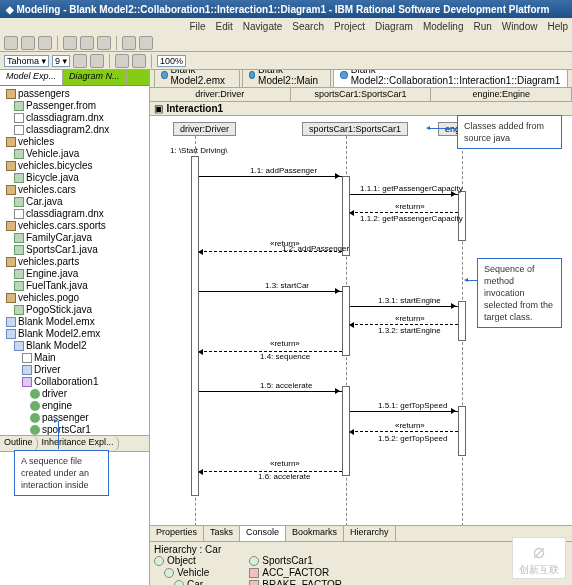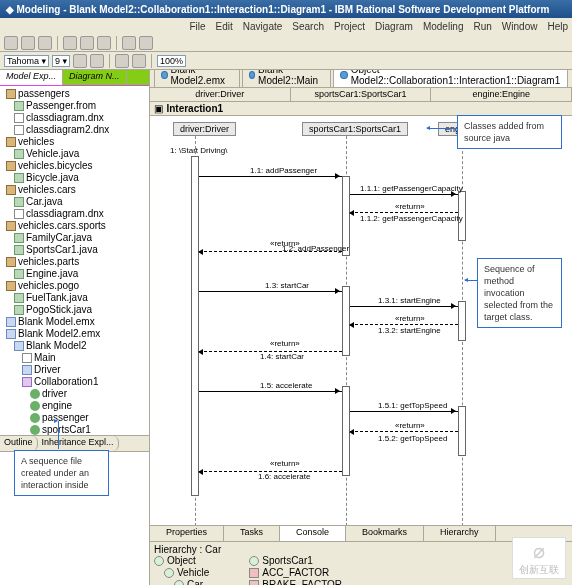--- a/index.html
+++ b/index.html
@@ -47,21 +47,21 @@
   .arrow::after { content:''; position:absolute; right:-1px; top:-3px; border:3px solid transparent; border-left:5px solid #000;}
   .arrow.left::after { right:auto; left:-1px; border-left:none; border-right:5px solid #000;}
   .arrow.dashed::after { border-left-color:#000;}
   .arrow.dashed.left::after { border-right-color:#000;}
   .callout { position:absolute; background:#fff; border:1px solid #2e6fce; padding:4px 6px; font-size:9px; color:#333; line-height:12px; z-index:20;}
   .callout-line { position:absolute; background:#2e6fce; height:1px; z-index:19;}
   .callout-line::after { content:''; position:absolute; right:-1px; top:-2px; border:2px solid transparent; border-left:4px solid #2e6fce;}
   .callout-line.lefta::after { right:auto; left:-1px; border-left:none; border-right:4px solid #2e6fce;}
   .bottom-panel { position:absolute; left:150px; right:0; bottom:0; height:60px; background:#ece9d8; border-top:1px solid #aca899;}
   .bp-tabs { height:16px; display:flex; border-bottom:1px solid #aca899;}
-  .bp-tabs span { padding:1px 16px; font-size:9px; border-right:1px solid #aca899;}
+  .bp-tabs span { padding:1px 6px; font-size:9px; border-right:1px solid #aca899;}
   .bp-tabs span.active { background:#fff;}
   .bp-body { padding:2px 4px; font-size:9px;}
   .outline-panel { position:absolute; left:0; bottom:0; width:150px; height:150px; background:#ece9d8; border-top:1px solid #aca899; border-right:1px solid #aca899;}
   .outline-tabs{height:16px;display:flex;border-bottom:1px solid #aca899;}
   .outline-tabs span{padding:1px 4px;font-size:9px;border-right:1px solid #aca899;border-radius:6px;}
   .outline-body{background:#fff;height:calc(100% - 16px);position:relative;}
   .watermark { position:absolute; right:6px; bottom:6px; width:54px; height:42px; border:1px solid #ddd; display:flex;flex-direction:column;align-items:center;justify-content:center; background:#fff; color:#bbb; font-size:8px; z-index:30;}
   .watermark .logo { font-size:20px; color:#ccc;}
   .hier-cols { display:flex; gap:40px;}
   .hier-cols .col{display:flex;flex-direction:column;gap:1px;}
@@ -180,27 +180,27 @@
           <span>SportsCar1.java</span>
         </div>
       <div class="row i4">
           <span class="ic pkg"></span>
           <span>vehicles.parts</span>
         </div>
       <div class="row i8">
           <span class="ic java"></span>
           <span>Engine.java</span>
         </div>
+      <div class="row i8">
+          <span class="ic java"></span>
+          <span>FuelTank.java</span>
+        </div>
       <div class="row i4">
           <span class="ic pkg"></span>
           <span>vehicles.pogo</span>
-        </div>
-      <div class="row i8">
-          <span class="ic java"></span>
-          <span>FuelTank.java</span>
         </div>
       <div class="row i8">
           <span class="ic java"></span>
           <span>PogoStick.java</span>
         </div>
       <div class="row i4">
           <span class="ic model"></span>
           <span>Blank Model.emx</span>
         </div>
       <div class="row i4">
@@ -258,21 +258,21 @@
       <div class="tab inactive">
           <span class="tabdot"></span>
           <span>Blank Model2.emx</span>
         </div>
       <div class="tab inactive">
           <span class="tabdot"></span>
           <span>Blank Model2::Main</span>
         </div>
       <div class="tab">
           <span class="tabdot"></span>
-          <span>Object Model2::Collaboration1::Interaction1::Diagram1</span>
+          <span>Blank Model2::Collaboration1::Interaction1::Diagram1</span>
         </div>
     </div>
     <div class="lifebar">
       <div>driver:Driver</div>
       <div>sportsCar1:SportsCar1</div>
       <div>engine:Engine</div>
     </div>
     <div class="interhdr">
       <span>▣</span>
       <b>Interaction1</b>
@@ -310,21 +310,21 @@
 
       <div class="arrow" style="left:49px;top:175px;width:143px;"></div>
       <div class="msg" style="left:115px;top:165px;">1.3: startCar</div>
       <div class="arrow" style="left:200px;top:190px;width:108px;"></div>
       <div class="msg" style="left:228px;top:180px;">1.3.1: startEngine</div>
       <div class="arrow dashed left" style="left:200px;top:208px;width:108px;"></div>
       <div class="msg" style="left:245px;top:198px;">«return»</div>
       <div class="msg" style="left:228px;top:210px;">1.3.2: startEngine</div>
       <div class="arrow dashed left" style="left:49px;top:235px;width:143px;"></div>
       <div class="msg" style="left:120px;top:223px;">«return»</div>
-      <div class="msg" style="left:110px;top:236px;">1.4: startCar</div>
+      <div class="msg" style="left:110px;top:236px;">1.4: sequence</div>
 
       <div class="arrow" style="left:49px;top:275px;width:143px;"></div>
       <div class="msg" style="left:110px;top:265px;">1.5: accelerate</div>
       <div class="arrow" style="left:200px;top:295px;width:108px;"></div>
       <div class="msg" style="left:228px;top:285px;">1.5.1: getTopSpeed</div>
       <div class="arrow dashed left" style="left:200px;top:315px;width:108px;"></div>
       <div class="msg" style="left:245px;top:305px;">«return»</div>
       <div class="msg" style="left:228px;top:318px;">1.5.2: getTopSpeed</div>
       <div class="arrow dashed left" style="left:49px;top:355px;width:143px;"></div>
       <div class="msg" style="left:120px;top:343px;">«return»</div>

